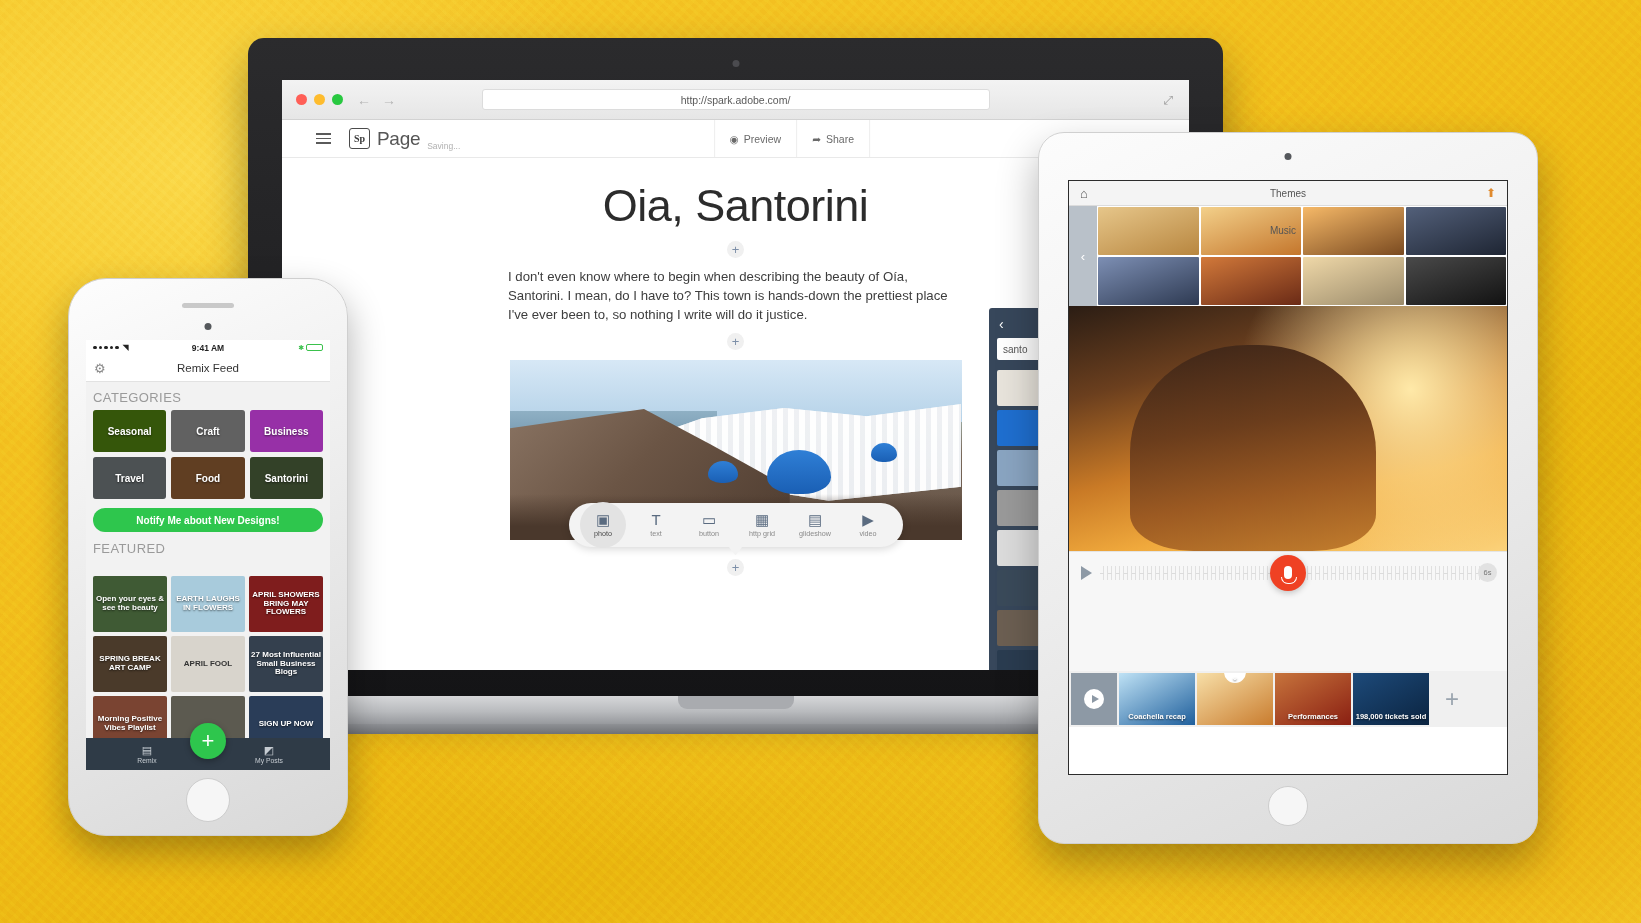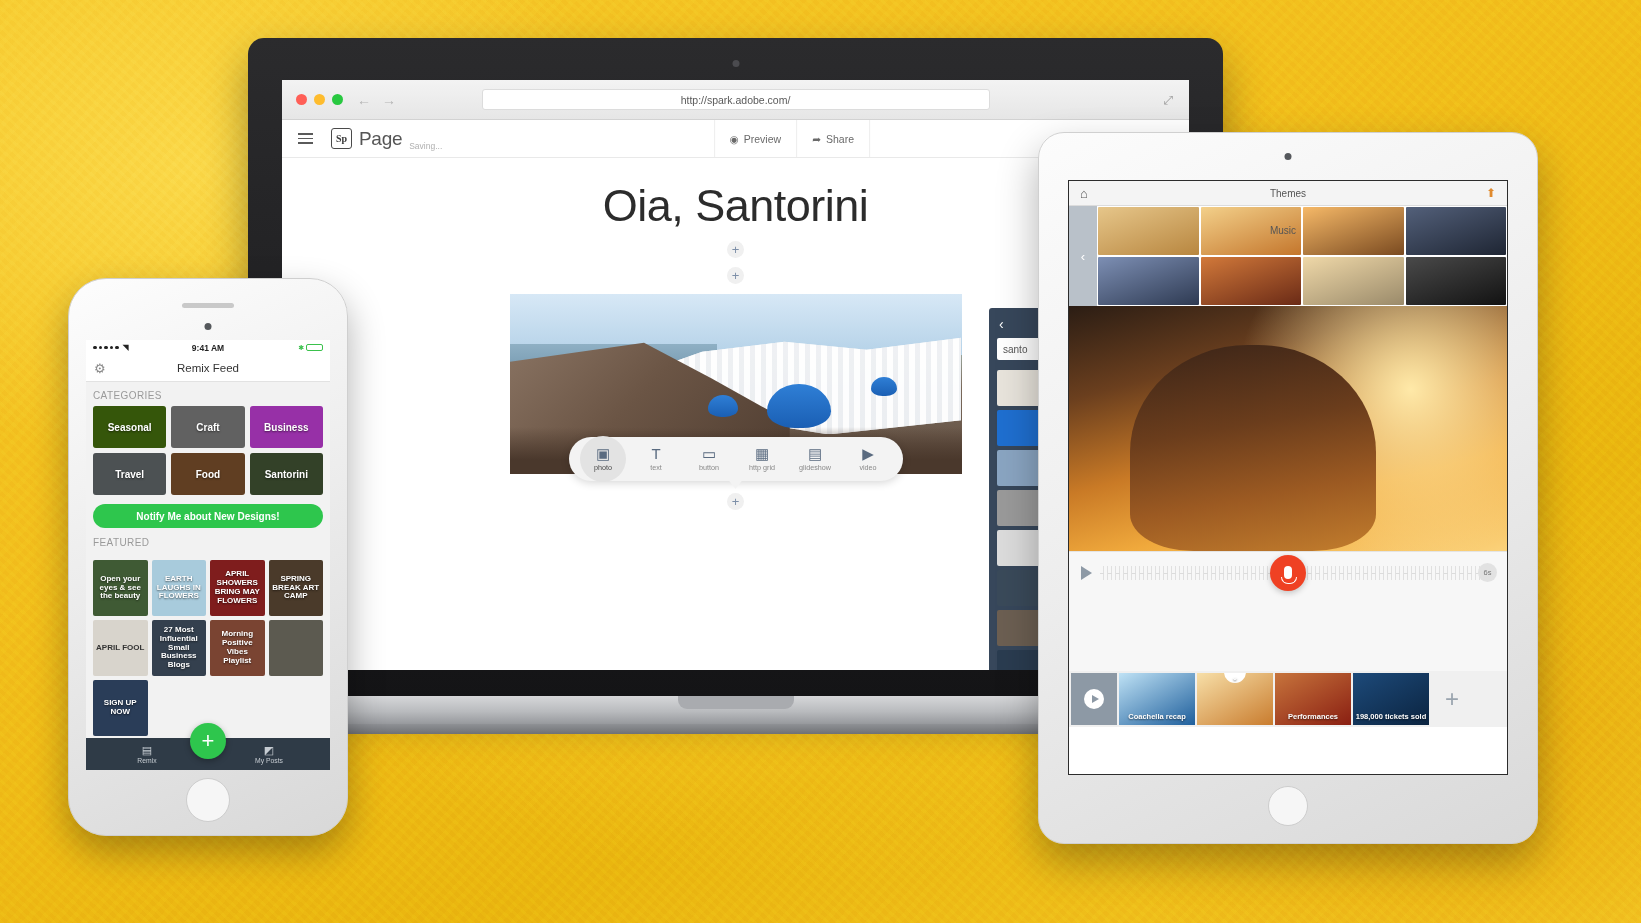--- a/index.html
+++ b/index.html
@@ -68,21 +68,21 @@
     position:absolute; left:50%; transform:translateX(-50%);
     width:508px; height:21px; background:#fff; border:1px solid #dcdcdc;
     border-radius:3px; display:flex; align-items:center; justify-content:center;
     font-size:10.5px; color:#5a5a5a;
   }
   .expand-ic { position:absolute; right:16px; color:#9a9a9a; font-size:12px; }
 
   
   .spark-head {
     height:38px; background:#fff; border-bottom:1px solid #e9e9e9;
-    display:flex; align-items:center; padding:0 16px; position:relative;
+    display:flex; align-items:center; padding:0 34px; position:relative;
   }
   .hamburger { display:flex; flex-direction:column; gap:3px; cursor:pointer; }
   .hamburger i { display:block; width:15px; height:1.7px; background:#5a5a5a; }
   .sp-logo {
     margin-left:18px; width:21px; height:21px; border:1.4px solid #4a4a4a;
     border-radius:3px; display:flex; align-items:center; justify-content:center;
     font-size:10px; font-weight:bold; color:#3a3a3a; font-family:"Liberation Serif",serif;
   }
   .sp-word { margin-left:7px; font-size:19px; color:#555; font-family:"Liberation Sans",sans-serif; letter-spacing:-0.3px; }
   .saving { margin-left:7px; font-size:8.5px; color:#b0b0b0; align-self:flex-end; margin-bottom:6px; }
@@ -198,35 +198,35 @@
   .ip-batt { position:absolute; right:7px; display:flex; align-items:center; gap:2px; }
   .batt-body { width:17px; height:7px; border:1px solid #3ac14c; border-radius:2px; padding:1px; }
   .batt-fill { width:100%; height:100%; background:#3ac14c; }
   .ip-navbar {
     height:27px; background:#fff; border-bottom:1px solid #e2e2e2;
     display:flex; align-items:center; justify-content:center; position:relative;
     font-size:11.5px; color:#333;
   }
   .gear { position:absolute; left:8px; font-size:13px; color:#8a8a8a; }
   .ip-content { padding:8px 7px 0; }
-  .sec-label { font-size:10px; color:#9a9a9a; letter-spacing:0.4px; margin-bottom:5px; }
+  .sec-label { font-size:13px; color:#9a9a9a; letter-spacing:0.4px; margin-bottom:5px; }
   .cat-grid { display:grid; grid-template-columns:repeat(3,1fr); gap:5px; }
   .cat-cell {
     height:42px; border-radius:3px; position:relative; overflow:hidden;
     display:flex; align-items:center; justify-content:center;
   }
   .cat-cell span { position:relative; z-index:2; color:#fff; font-size:10px; font-weight:bold;
     text-shadow:0 1px 2px rgba(0,0,0,.55); }
   .cat-cell::after { content:""; position:absolute; inset:0; background:rgba(0,0,0,0.30); z-index:1; }
   .notify-btn {
     margin:9px 0 0; height:24px; background:#2ec64d; border-radius:13px;
     display:flex; align-items:center; justify-content:center;
     color:#fff; font-size:10px; font-weight:bold; cursor:pointer;
   }
-  .feat-grid { display:grid; grid-template-columns:repeat(4,1fr); gap:4px; margin-top:12px; }
+  .feat-grid { display:grid; grid-template-columns:repeat(3,1fr); gap:4px; margin-top:20px; }
   .feat-cell { height:56px; border-radius:2px; overflow:hidden; position:relative;
     display:flex; align-items:center; justify-content:center; }
   .feat-cell span { color:#fff; font-size:8px; font-weight:bold; text-align:center;
     text-shadow:0 1px 2px rgba(0,0,0,.6); z-index:2; padding:0 2px; line-height:1.12; }
   .ip-tabbar {
     position:absolute; left:0; bottom:0; width:100%; height:32px;
     background:#2f3b47; display:flex; align-items:center;
   }
   .tab-it { flex:1; display:flex; flex-direction:column; align-items:center; gap:1px; cursor:pointer; }
   .tab-ic { font-size:11px; color:#c6ccd2; line-height:1; }
@@ -361,20 +361,21 @@
           </div>
         </div>
         <span class="themes-link">Themes</span>
       </div>
 
       <div class="page-body">
         <div class="pg-title">Oia, Santorini</div>
         <div class="plus-row">
           <div class="plus-btn">+</div>
         </div>
+        <div class="pg-para">I don't even know where to begin when describing the beauty of Oía, Santorini. I mean, do I have to? This town is hands-down the prettiest place I've ever been to, so nothing I write will do it justice.</div>
         <div class="plus-row">
           <div class="plus-btn">+</div>
         </div>
 
         <div class="hero-wrap">
           <div class="hero">
             <div class="hero-sky"></div>
             <div class="hero-sea"></div>
             <div class="hero-town"></div>
             <div class="hero-cliff"></div>

